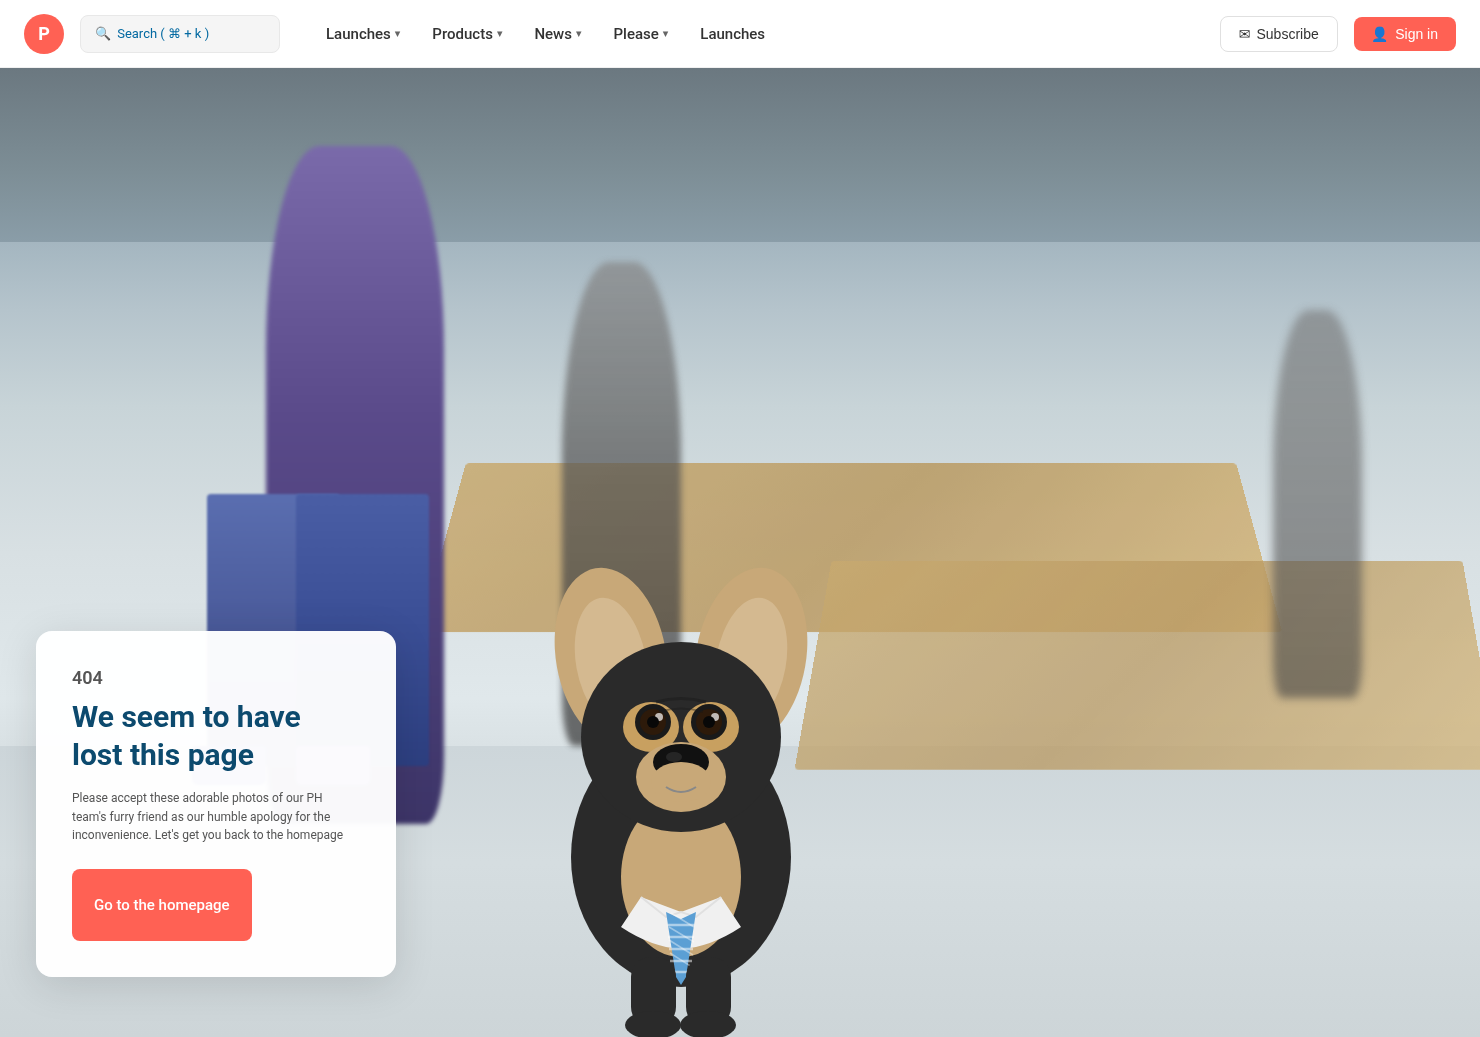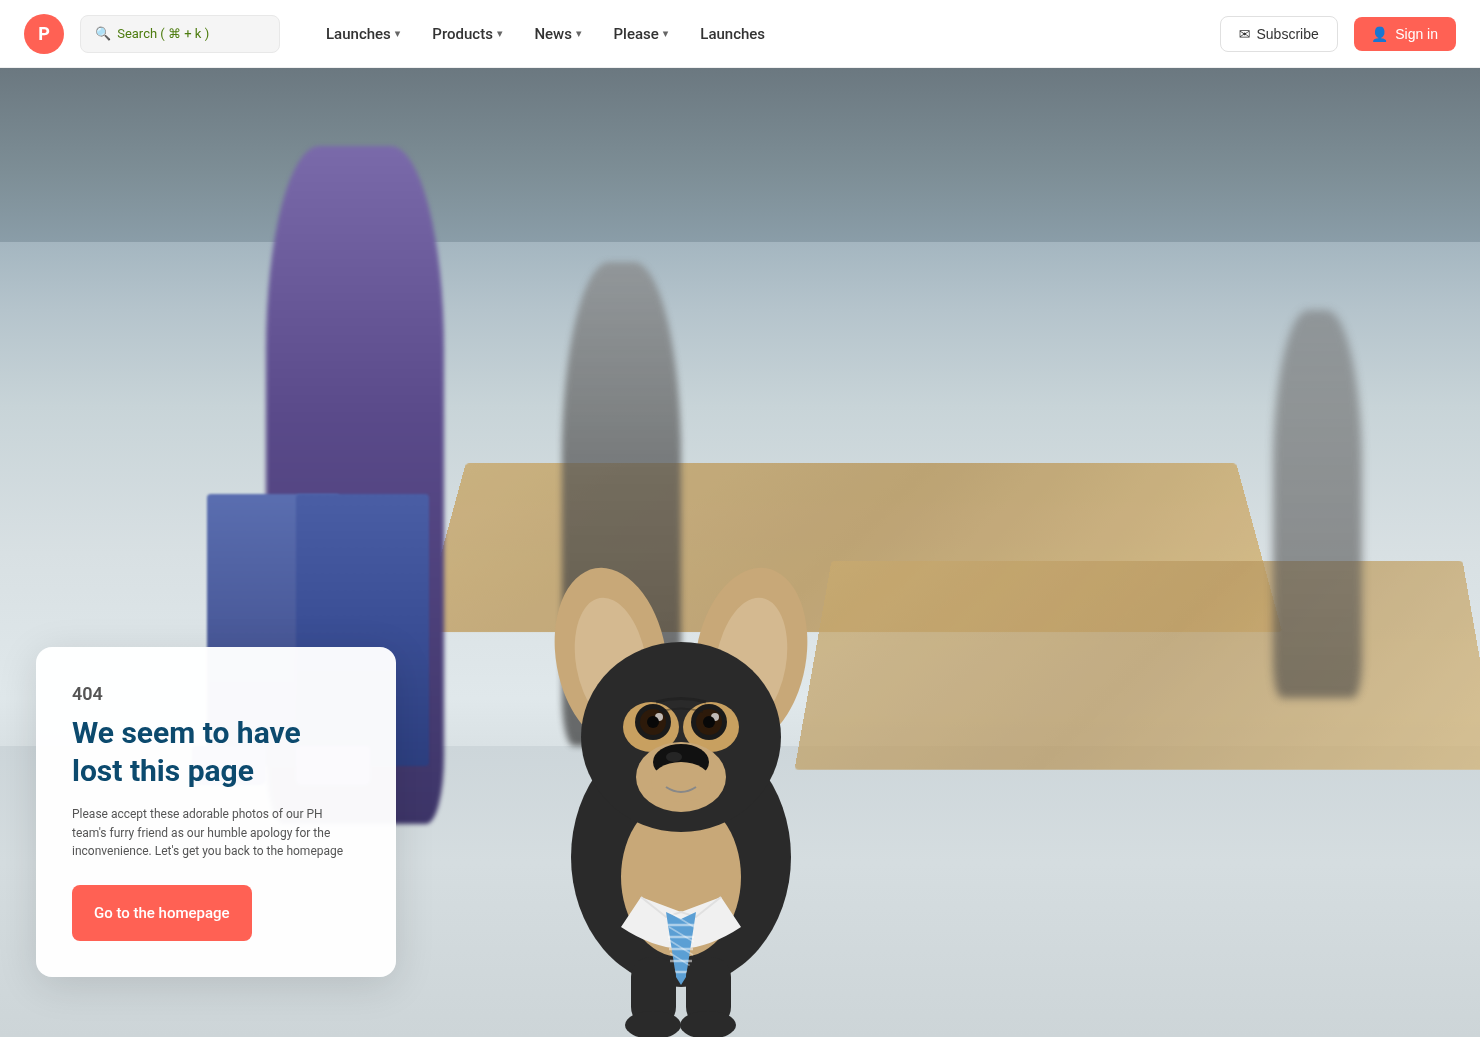--- a/index.html
+++ b/index.html
@@ -57,21 +57,21 @@
       cursor: text;
     }
 
     .search-icon-svg {
       color: #999;
       font-size: 13px;
     }
 
     .search-text {
       font-size: 13px;
-      color: #4d7c0f;
+      color: #0369a1;
     }
 
     .nav-links {
       display: flex;
       align-items: flex-start;
       margin-left: 24px;
       gap: 4px;
     }
 
     .nav-item {
@@ -260,21 +260,21 @@
     .error-desc {
       font-size: 12px;
       color: #555;
       line-height: 1.55;
       margin-bottom: 24px;
     }
 
     .btn-homepage {
       display: inline-flex;
       align-items: center;
-      padding: 19px 22px;
+      padding: 27px 22px;
       background: #ff6154;
       color: #fff;
       border: none;
       border-radius: 8px;
       font-size: 15px;
       font-weight: 500;
       cursor: pointer;
       text-decoration: none;
     }
 

